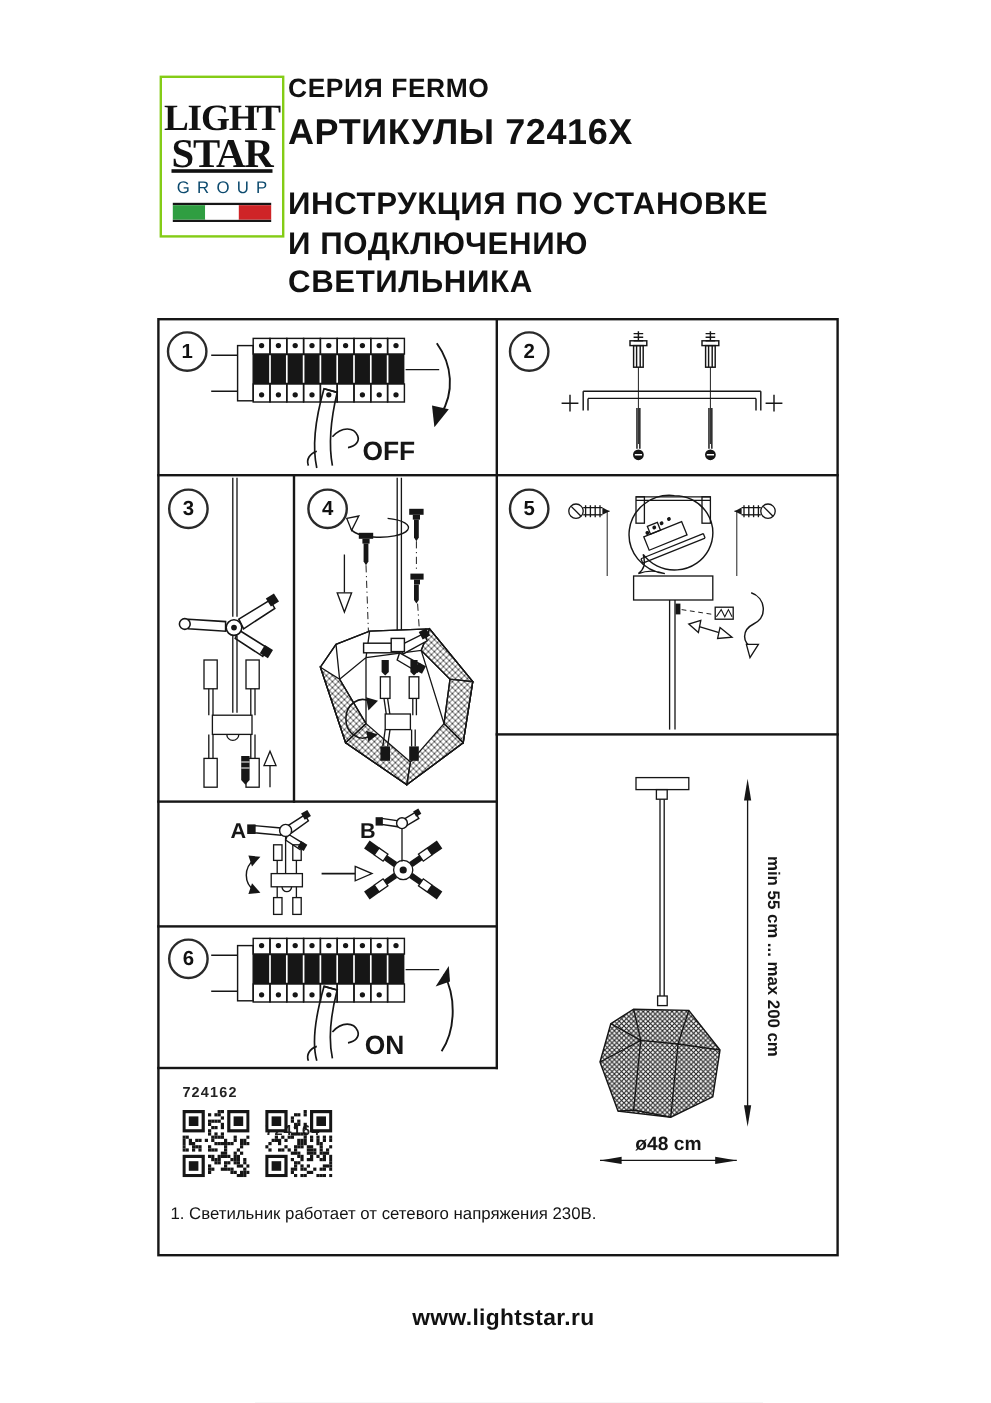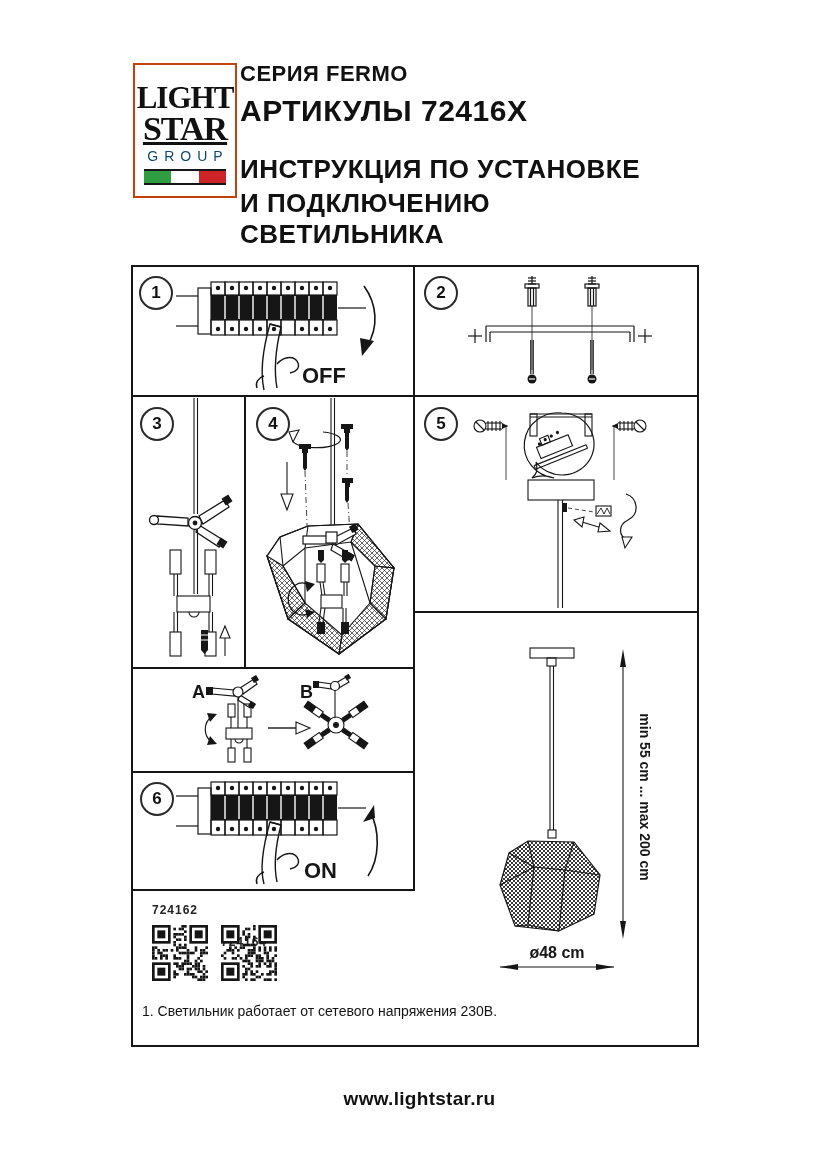--- a/index.html
+++ b/index.html
@@ -1,19 +1,19 @@
 <!DOCTYPE html>
 <html><head>
 <meta charset="utf-8">
 <style>
   html,body{margin:0;padding:0;background:#e8e8e8;}
   .page{position:relative;width:826px;height:1169px;background:#fff;margin:0 auto;
         font-family:"Liberation Sans",sans-serif;color:#111;overflow:hidden;}
   
-  .logo{position:absolute;left:133px;top:63px;width:104px;height:135px;border:2px solid #c2410c;
+  .logo{position:absolute;left:133px;top:63px;width:104px;height:135px;border:2px solid #84cc16;
         background:#fff;text-align:center;box-sizing:border-box;}
   .logo-light{font-family:"Liberation Serif",serif;font-weight:bold;font-size:31px;line-height:.92;margin-top:19px;letter-spacing:-1px;}
   .logo-star{font-family:"Liberation Serif",serif;font-weight:bold;font-size:34px;line-height:.95;letter-spacing:-1px;text-decoration:underline;}
   .logo-group{font-size:14px;letter-spacing:6px;color:#0c4a6e;margin-top:3px;text-indent:6px;}
   .flag{margin:5px 9px 0;height:12px;border-top:2px solid #161616;border-bottom:2px solid #161616;display:flex;}
   .flag div{flex:1;}
   
   .titles{position:absolute;left:240px;top:61px;width:460px;text-align:left;font-weight:bold;}
   .t-series{font-size:22px;letter-spacing:.5px;}
   .t-articles{font-size:30px;margin-top:7px;letter-spacing:.5px;}

